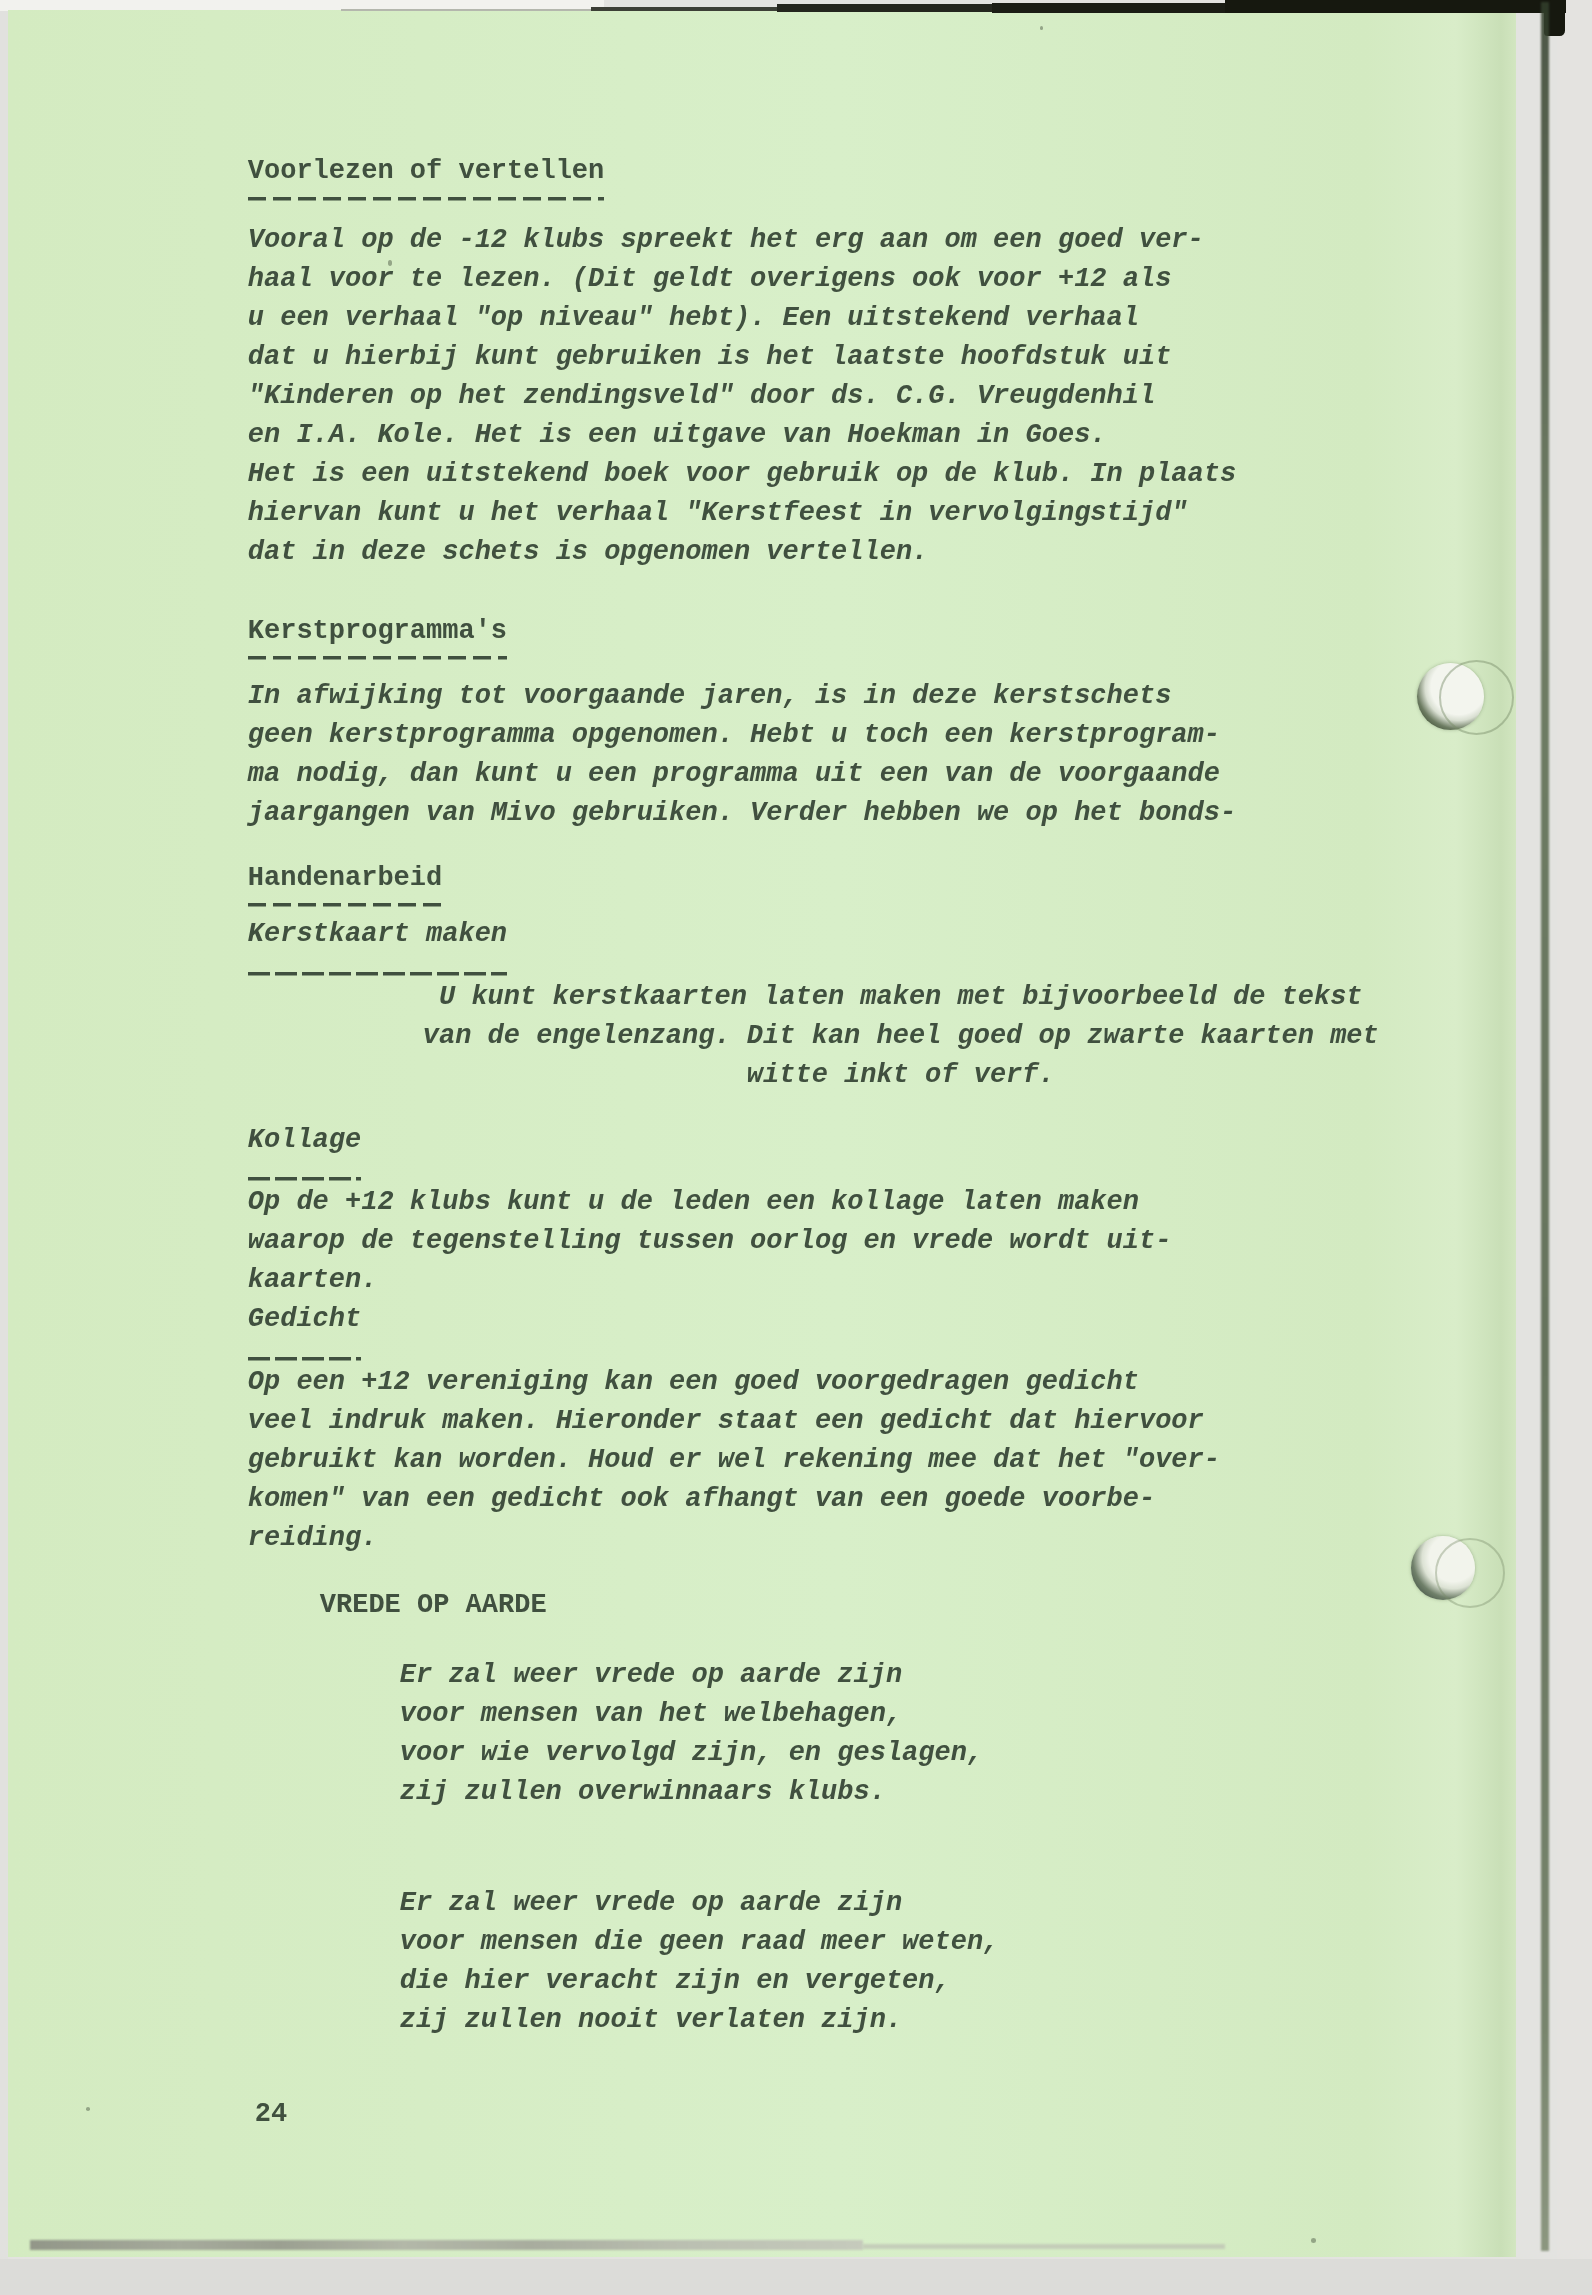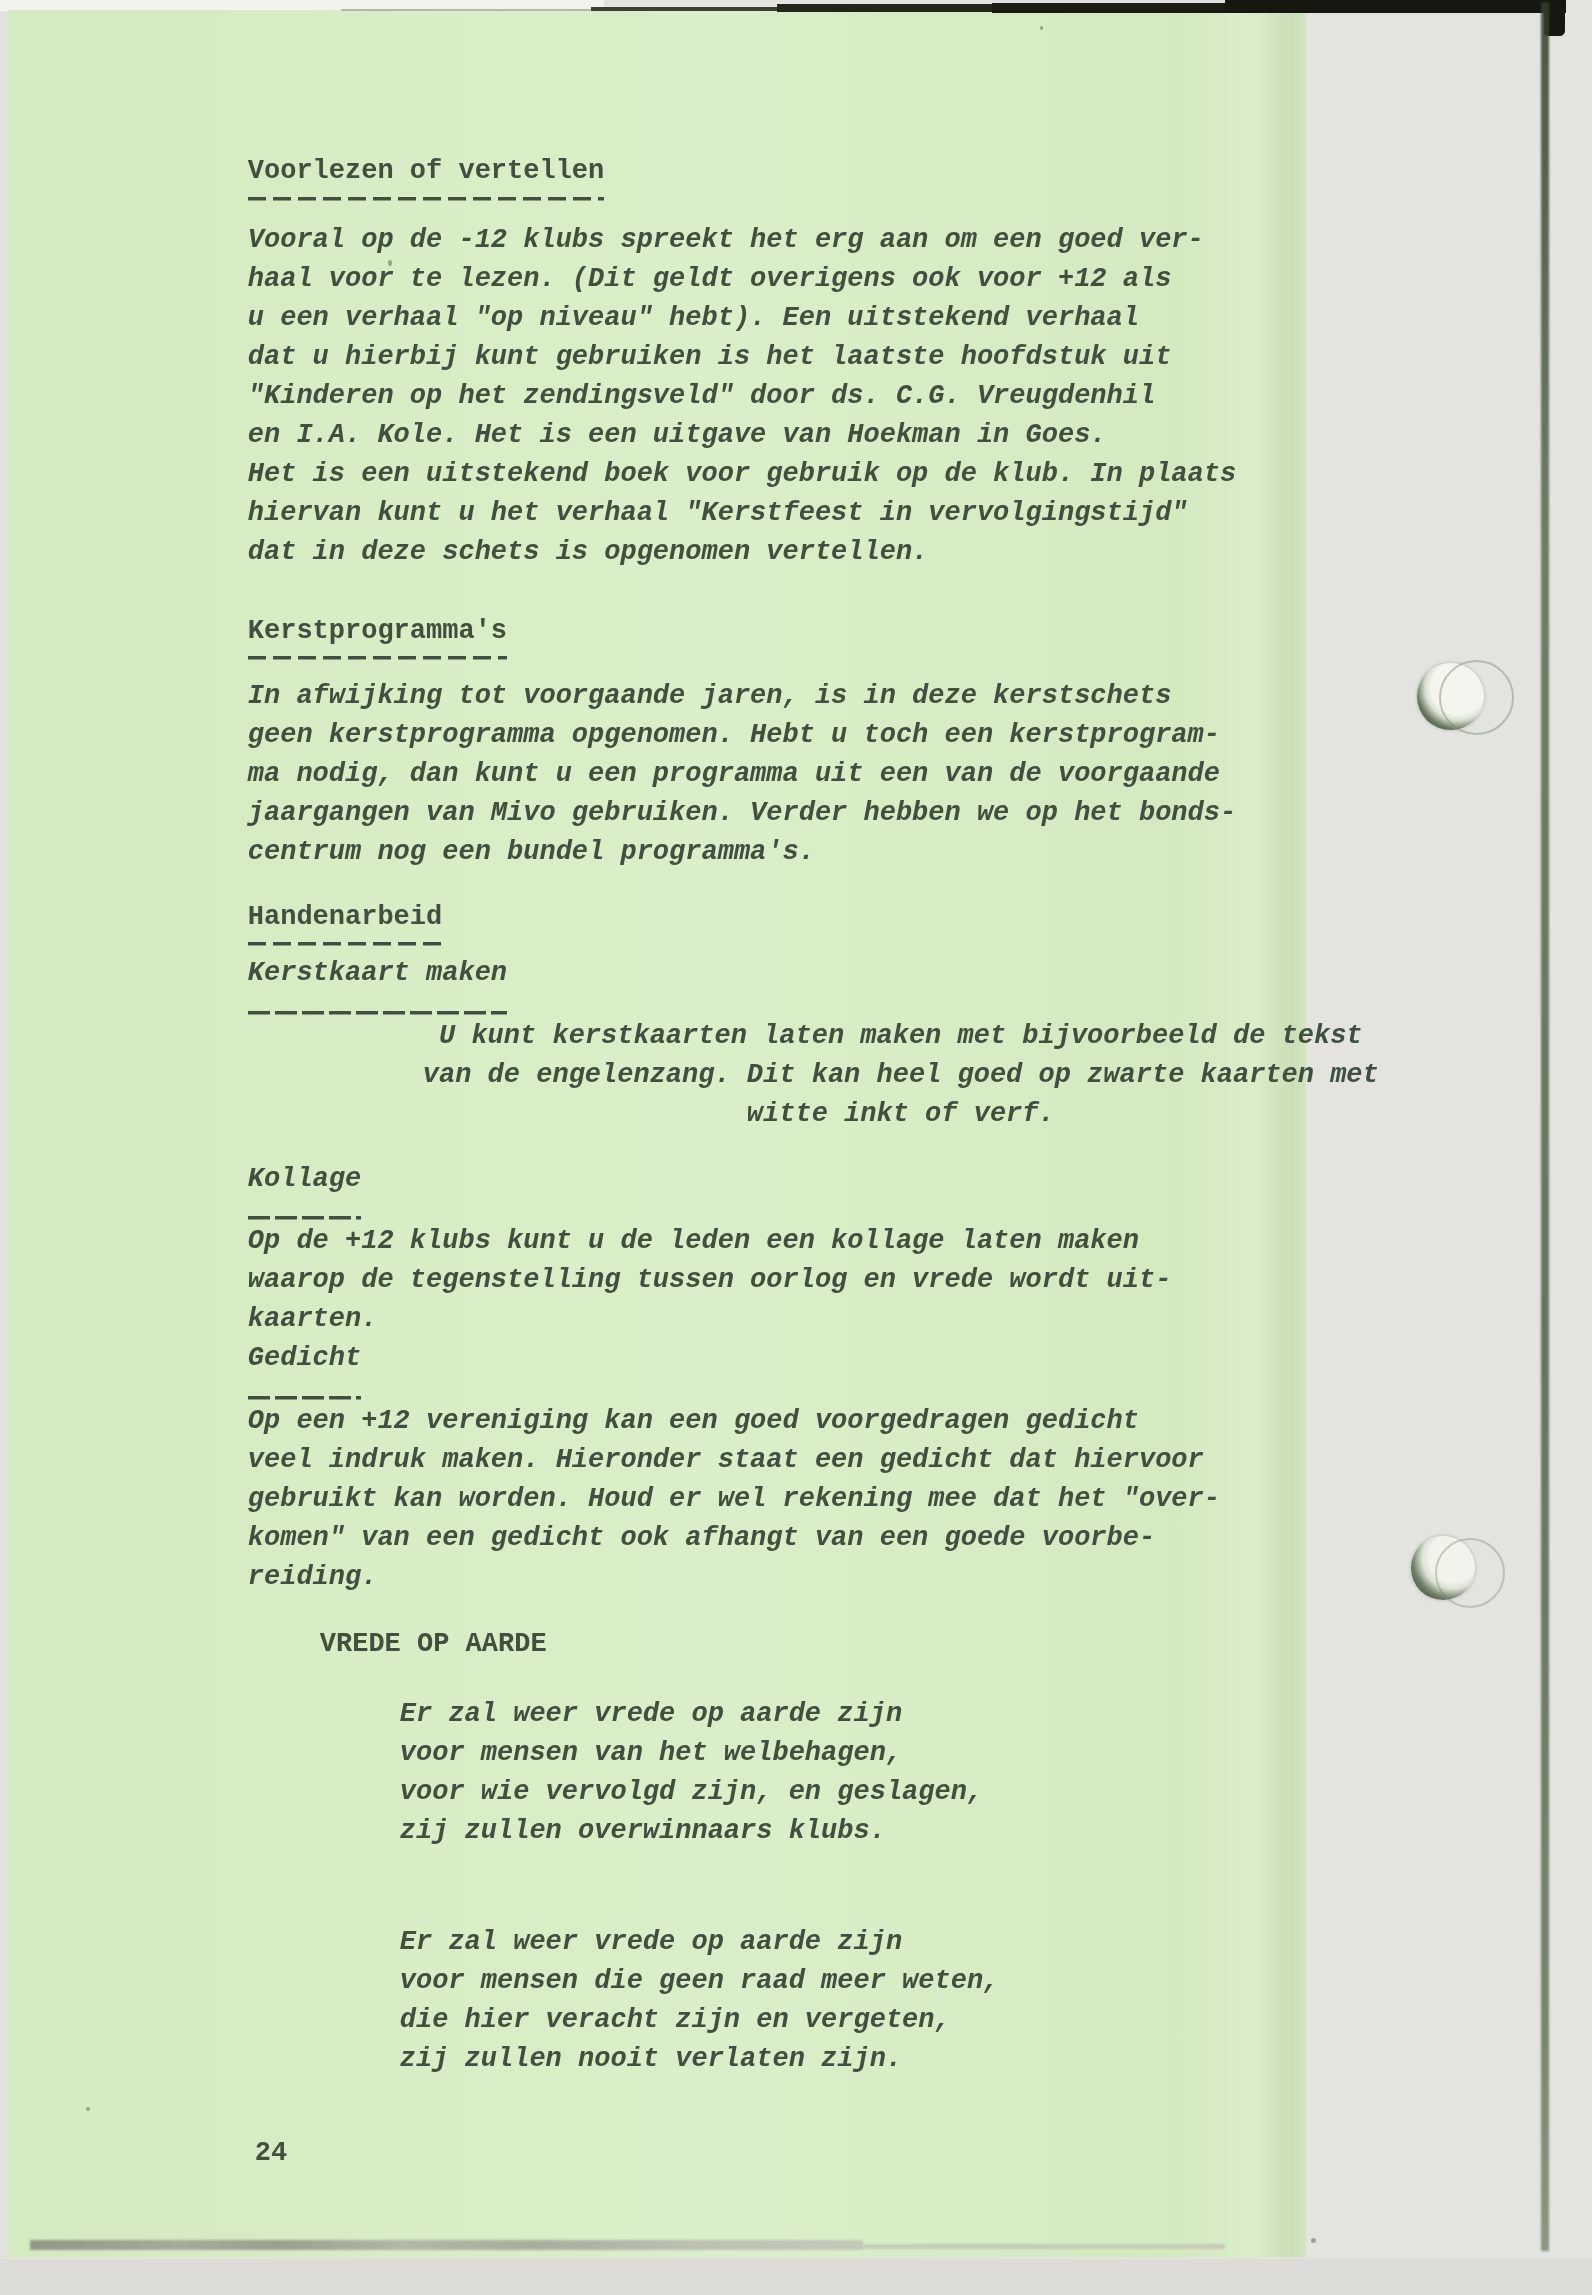--- a/index.html
+++ b/index.html
@@ -9,21 +9,21 @@
     font-family:"Liberation Mono", monospace;
   }
   
   .scan-left{position:absolute;left:0;top:0;width:7.8px;height:2295px;background:#e1e1de;}
   .scan-top{position:absolute;left:0;top:0;width:604px;height:11.2px;background:#f2f2ee;}
   .scan-right{position:absolute;left:1557px;top:0;width:35px;height:2295px;background:#e4e3e0;}
   .scan-bottom{position:absolute;left:0;top:2259px;width:1592px;height:36px;background:#dcdcd9;}
 
   
   .page{
-    position:absolute;left:7.8px;top:10.4px;width:1298px;height:2247px;
+    position:absolute;left:7.8px;top:10.4px;width:1508px;height:2247px;
     background:linear-gradient(90deg,#d4ebc1 0%,#d8efc9 55%,#d3eac1 90%,#d9edc9 96%,#c9dfb7 99%,#d2e6c0 100%);
   }
   .page-inner{position:relative;width:100%;height:100%;}
   
   .page-edge-right{
     position:absolute;left:1541px;top:1.7px;width:7.8px;height:2249px;
     background:linear-gradient(180deg,#333f2c,#5c6c50 25%,#516147 60%,#66755a 90%,#7d8a70);
     filter:blur(0.9px);opacity:.85;
   }
   
@@ -141,21 +141,20 @@
 
         <div class="heading mt-h2">
           <span class="ul">Kerstprogramma's</span>
         </div>
 
         <div class="para mt-p2">
             <div class="line">In afwijking tot voorgaande jaren, is in deze kerstschets</div>
             <div class="line">geen kerstprogramma opgenomen. Hebt u toch een kerstprogram-</div>
             <div class="line">ma nodig, dan kunt u een programma uit een van de voorgaande</div>
             <div class="line">jaargangen van Mivo gebruiken. Verder hebben we op het bonds-</div>
-            <div class="line">centrum nog een bundel programma's.</div>
           </div>
 
         <div class="heading mt-h3">
           <span class="ul">Handenarbeid</span>
         </div>
 
         <div class="subheading mt-sub1">
           <span class="ul">Kerstkaart maken</span>
         </div>
 

